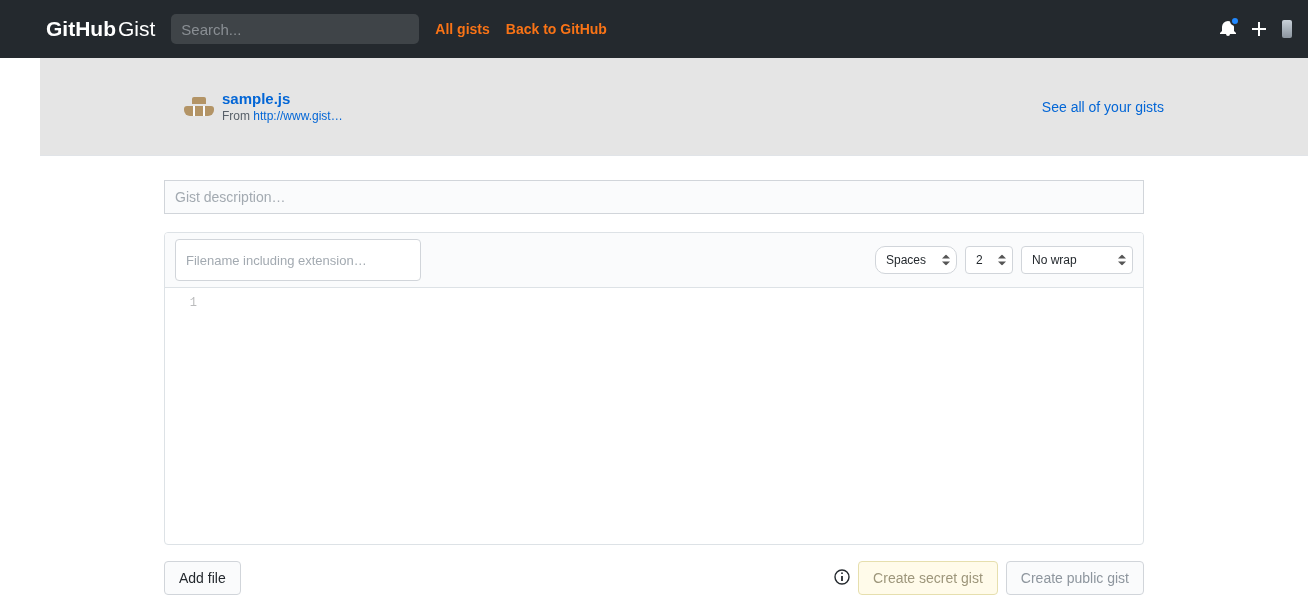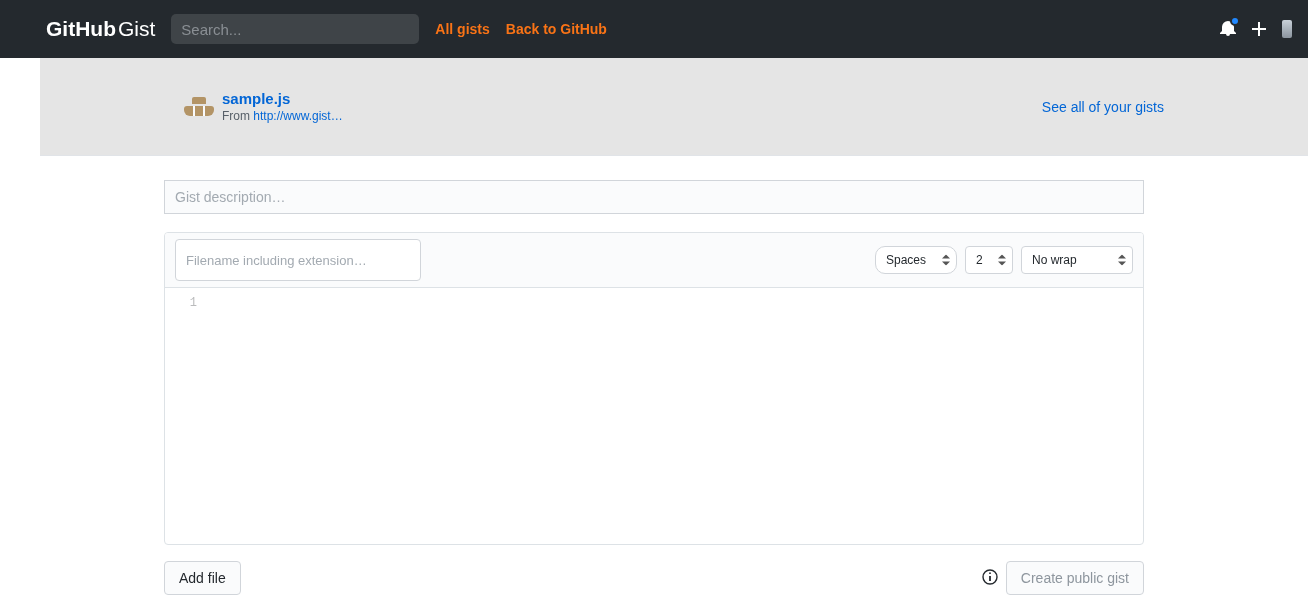--- a/index.html
+++ b/index.html
@@ -323,15 +323,16 @@
   <div class="actions">
     <button class="btn">Add file</button>
     <div class="actions-spacer"></div>
     <span class="info-ico">
       <svg width="16" height="16" viewBox="0 0 16 16" fill="none" stroke="#24292e" stroke-width="1.4">
           <circle cx="8" cy="8" r="7"></circle>
           <line x1="8" y1="7" x2="8" y2="12" stroke-width="1.8"></line>
           <circle cx="8" cy="4.2" r="0.9" fill="#24292e" stroke="none"></circle>
         </svg>
     </span>
+    <button class="btn btn-secret">Create secret gist</button>
     <button class="btn btn-public">Create public gist</button>
   </div>
 </div>
 
 </body></html>

